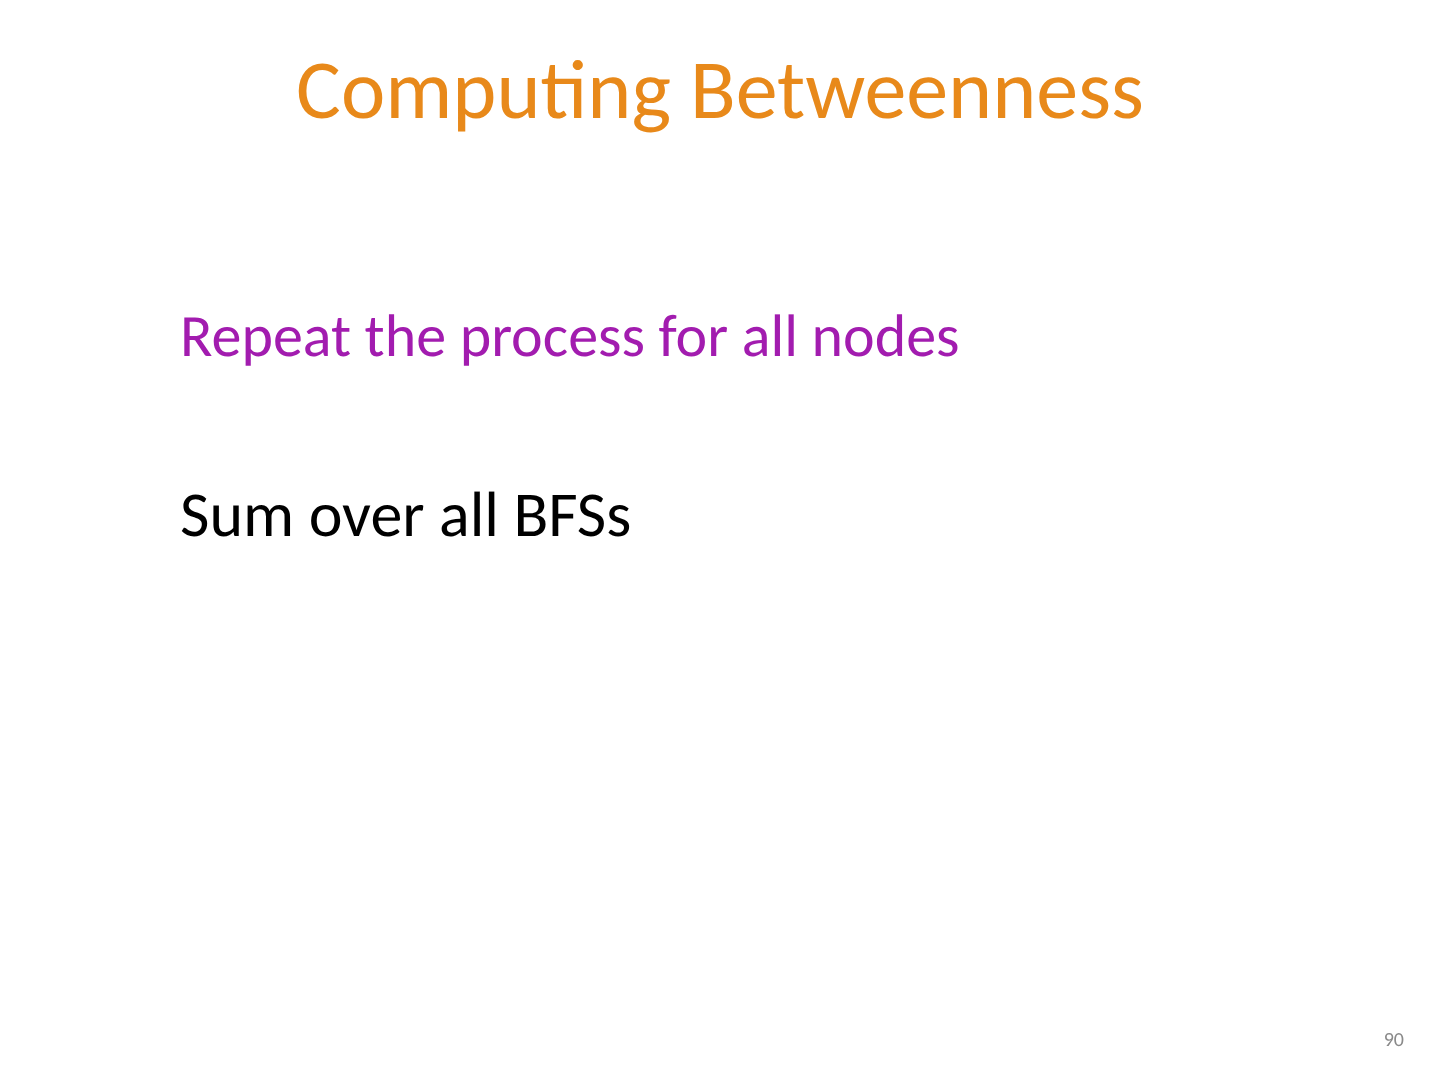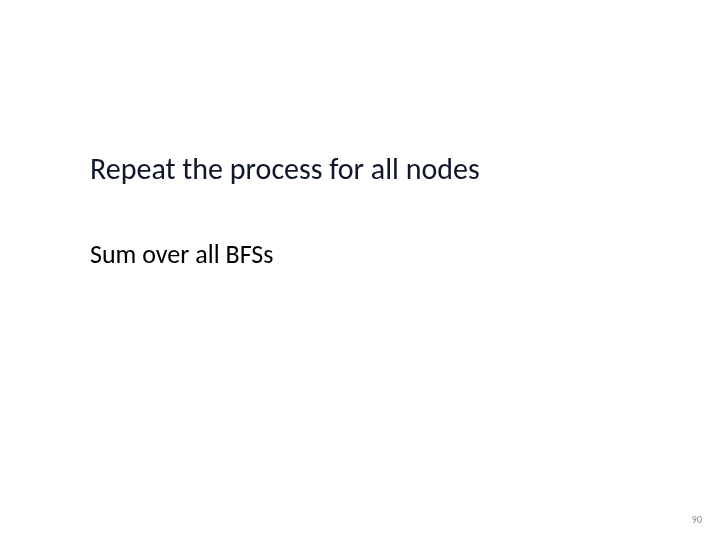--- a/index.html
+++ b/index.html
@@ -26,40 +26,41 @@
     text-align: center;
     font-size: 42px;
     font-weight: 400;
     letter-spacing: 0px;
   }
   .body1 {
     position: absolute;
     top: 150px;
     left: 90px;
     font-size: 30px;
-    color: #0f172a;
+    color: #a21caf;
   }
   .body2 {
     position: absolute;
     top: 238px;
     left: 90px;
-    font-size: 26px;
+    font-size: 32px;
     color: #000000;
   }
   .pagenum {
     position: absolute;
     bottom: 14px;
     right: 18px;
     font-size: 10px;
     color: #8a8a8a;
   }
 </style>
 </head>
 <body>
 
 <div class="slide">
+  <div class="title" style="color:#E8891A">Computing Betweenness</div>
 
   <div class="body1">Repeat the process for all nodes</div>
 
   <div class="body2">Sum over all BFSs</div>
 
   <div class="pagenum">90</div>
 </div>
 
 </body></html>

